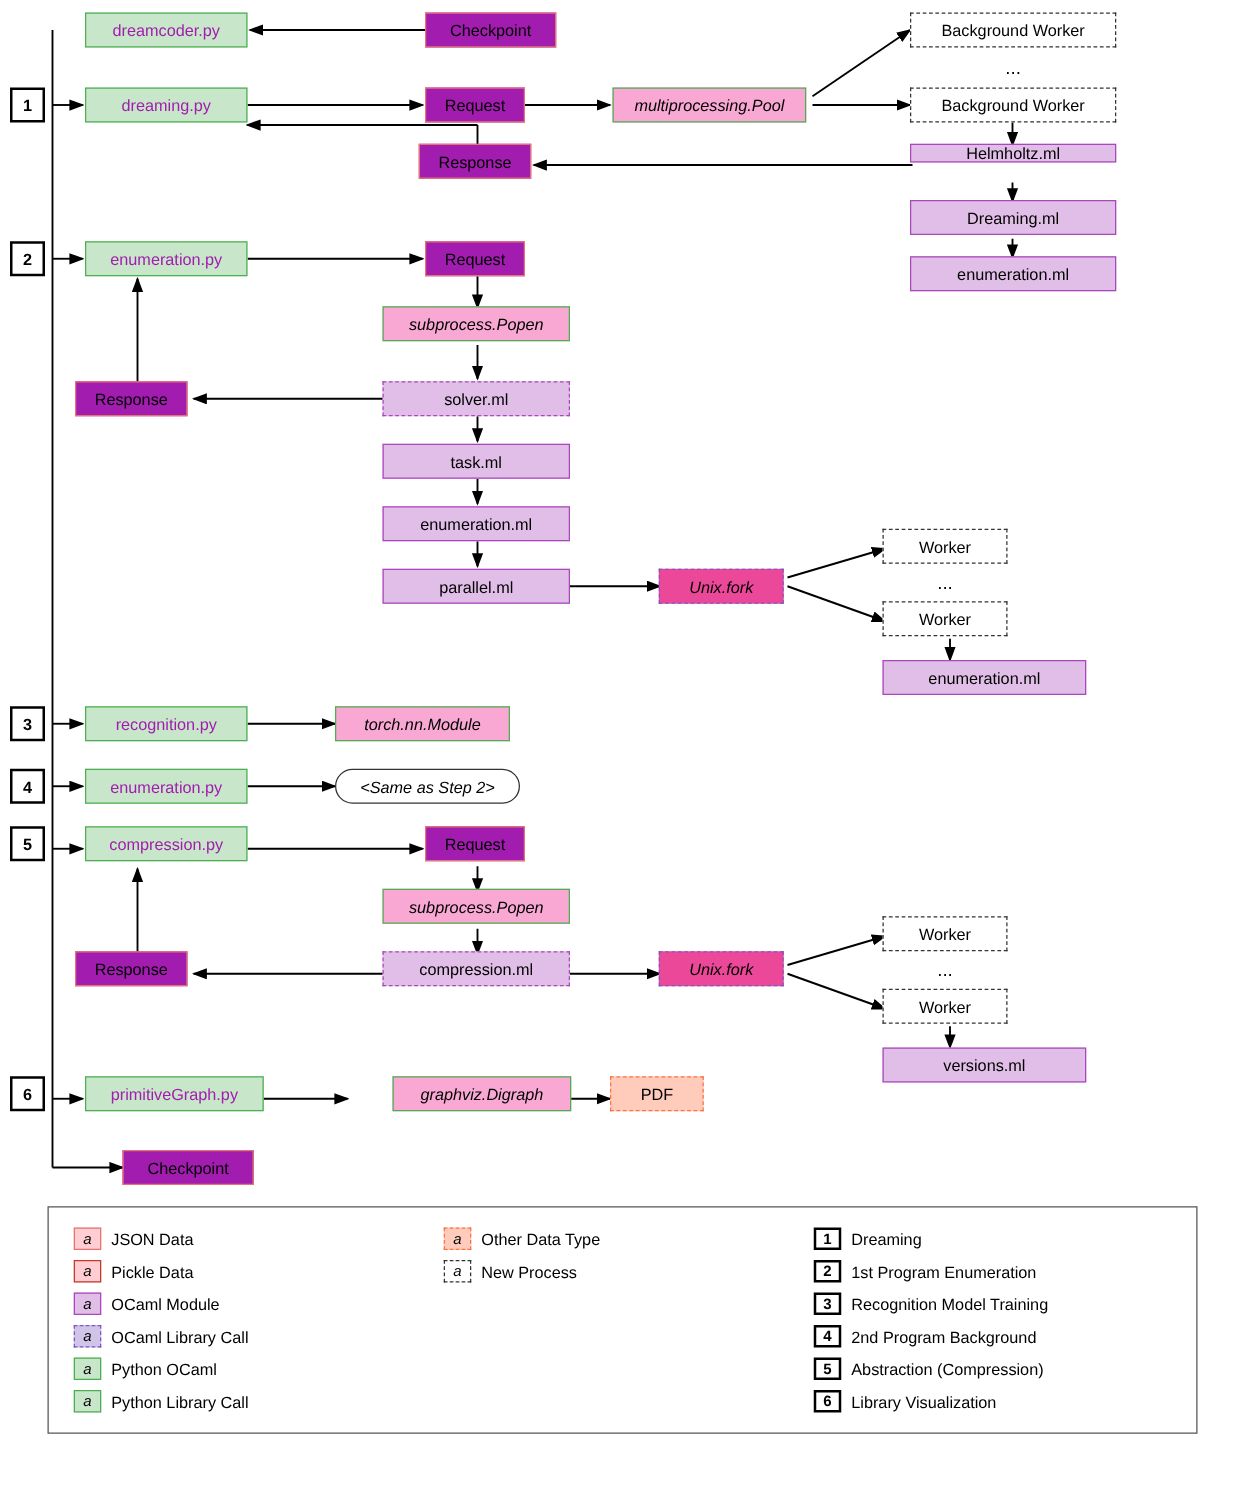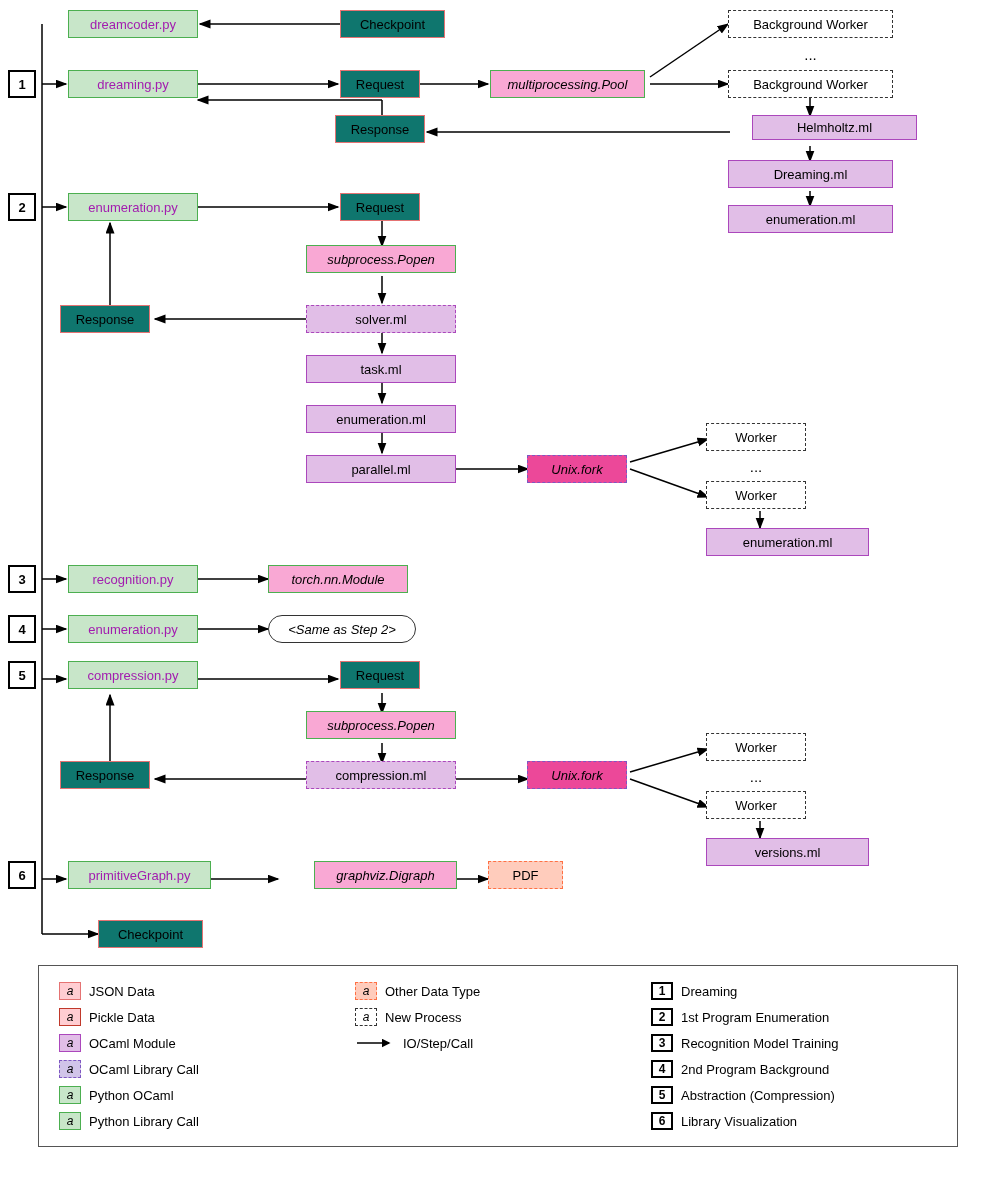--- a/index.html
+++ b/index.html
@@ -24,21 +24,21 @@
       text-align: center;
       font-size: 13px;
       padding: 4px 8px;
     }
     .node-python {
       background: #c8e6c9;
       border: 1.5px solid #4caf50;
       color: #a21caf;
     }
     .node-json {
-      background: #0f766e;
+      background: #a21caf;
       border: 1.5px solid #e57373;
       color: #000;
     }
     .node-ocaml {
       background: #e1bee7;
       border: 1.5px solid #ab47bc;
       color: #000;
     }
     .node-ocaml-lib {
       background: #ec4899;
@@ -218,21 +218,21 @@
   <div class="node node-python-lib" style="left:490px;top:70px;width:155px;height:28px;">
       <em>multiprocessing.Pool</em>
     </div>
 
   <div class="node node-new-process" style="left:728px;top:10px;width:165px;height:28px;">Background Worker</div>
 
   <div style="position:absolute;left:728px;top:46px;width:165px;text-align:center;font-size:15px;">...</div>
 
   <div class="node node-new-process" style="left:728px;top:70px;width:165px;height:28px;">Background Worker</div>
 
-  <div class="node node-ocaml" style="left:728px;top:115px;width:165px;height:25px;margin-left:24px;">Helmholtz.ml</div>
+  <div class="node node-ocaml" style="left:728px;top:115px;width:165px;height:15px;">Helmholtz.ml</div>
 
   <div class="node node-json" style="left:335px;top:115px;width:90px;height:28px;">Response</div>
 
   <div class="node node-ocaml" style="left:728px;top:160px;width:165px;height:28px;">Dreaming.ml</div>
 
   <div class="node node-python" style="left:68px;top:193px;width:130px;height:28px;">enumeration.py</div>
 
   <div class="node node-json" style="left:340px;top:193px;width:80px;height:28px;">Request</div>
 
   <div class="node node-ocaml" style="left:728px;top:205px;width:165px;height:28px;">enumeration.ml</div>
@@ -356,33 +356,20 @@
             <em>a</em>
           </div>
         <span>Other Data Type</span>
       </div>
       <div class="legend-item">
         <div class="legend-box" style="background:#fff;border:1.5px dashed #333;">
             <em>a</em>
           </div>
         <span>New Process</span>
       </div>
-      <div class="legend-item">
-        <div style="width:40px;height:18px;display:flex;align-items:center;">
-          <svg width="40" height="18">
-              <defs>
-                <marker id="la" markerWidth="6" markerHeight="6" refX="5" refY="3" orient="auto">
-                  <path d="M0,0 L0,6 L6,3 z" fill="#000"></path>
-                </marker>
-              </defs>
-              <line x1="2" y1="9" x2="34" y2="9" stroke="#000" stroke-width="1.5" marker-end="url(#la)"></line>
-            </svg>
-        </div>
-        <span>IO/Step/Call</span>
-      </div>
     </div>
 
     <div style="display:flex;flex-direction:column;gap:8px;">
       <div class="legend-item">
         <div class="legend-box" style="background:#fff;border:2px solid #000;font-weight:bold;">1</div>
         <span>Dreaming</span>
       </div>
       <div class="legend-item">
         <div class="legend-box" style="background:#fff;border:2px solid #000;font-weight:bold;">2</div>
         <span>1st Program Enumeration</span>

